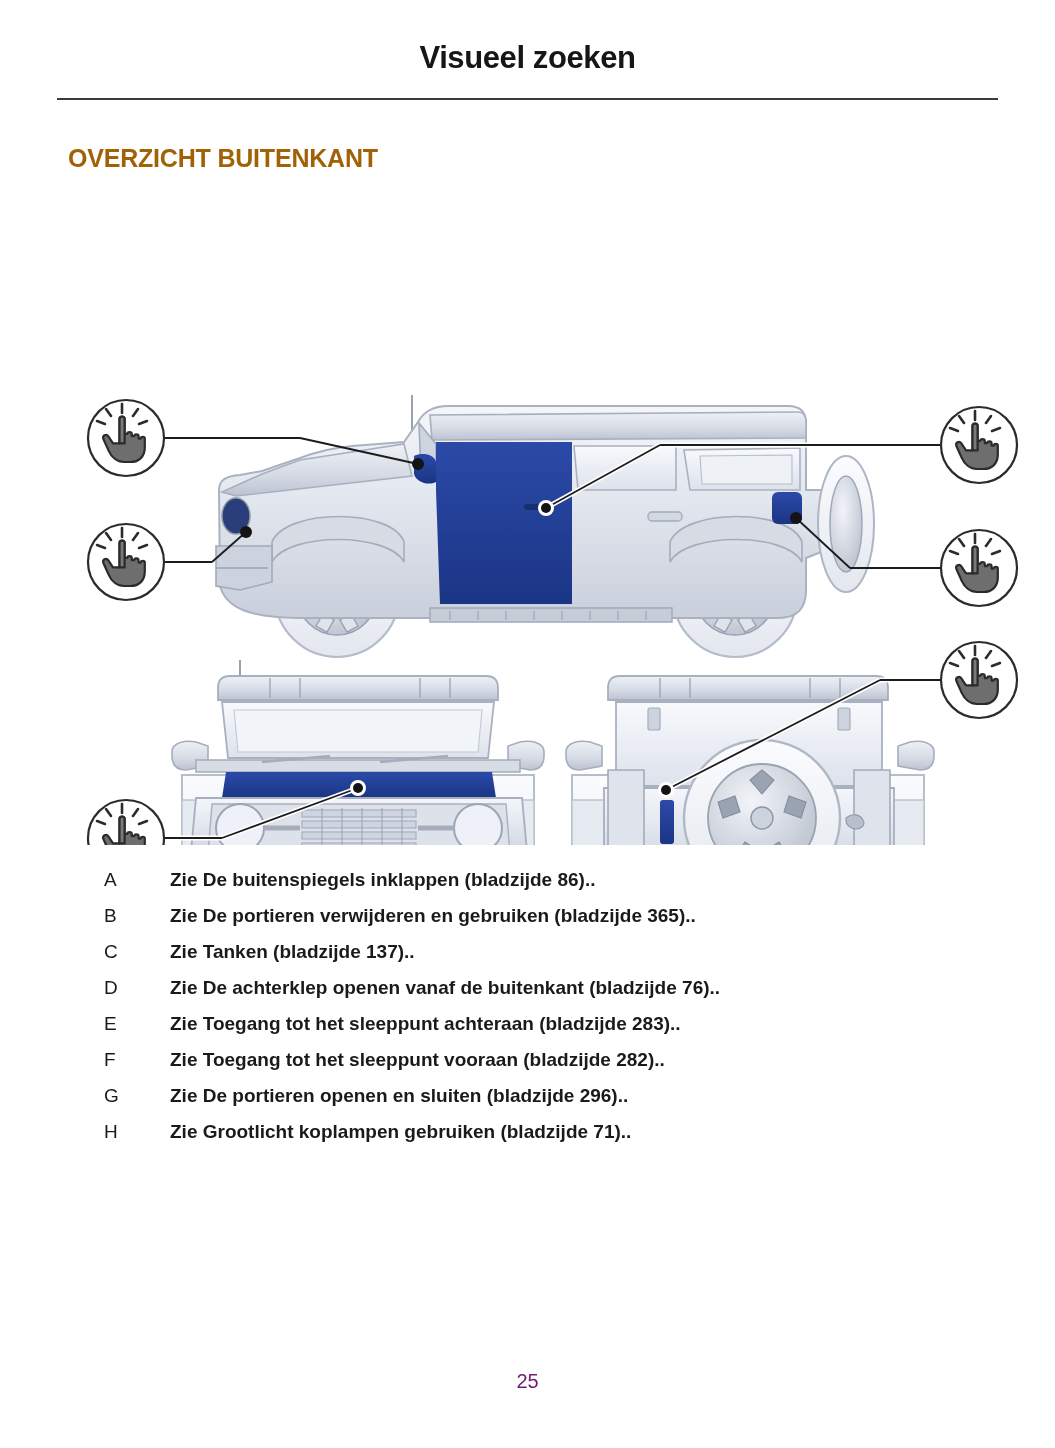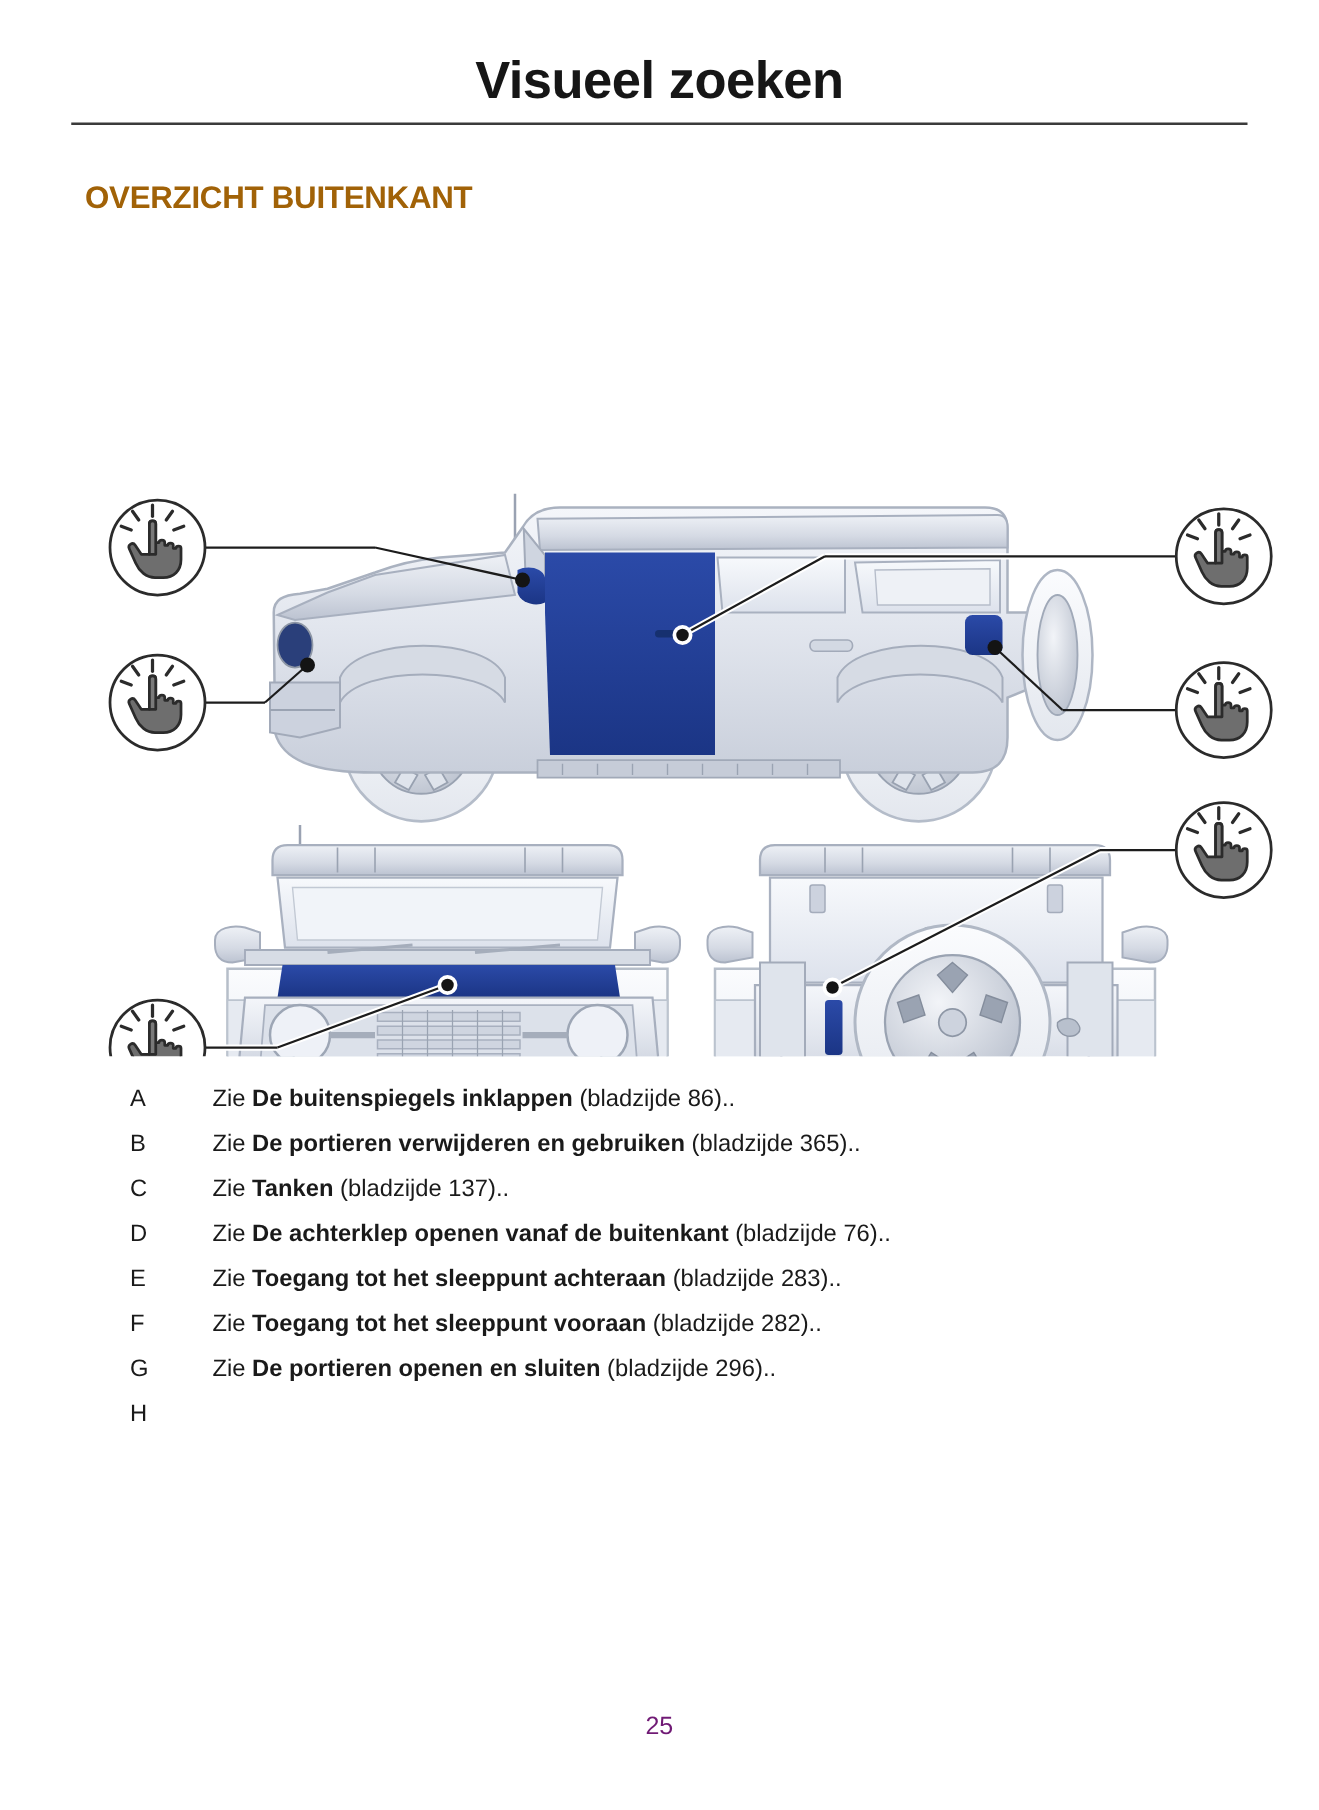--- a/index.html
+++ b/index.html
@@ -18,21 +18,21 @@
 
   
   .page-header {
     position: absolute;
     left: 57px;
     top: 40px;
     width: 941px;
     text-align: center;
   }
   .page-header .title {
-    font-size: 42px;
+    font-size: 31px;
     font-weight: 700;
     letter-spacing: -0.4px;
     color: #161616;
   }
   .header-rule {
     position: absolute;
     left: 57px;
     top: 98px;
     width: 941px;
     height: 2px;
@@ -84,21 +84,21 @@
     color: #1a1a1a;
   }
   .legend-text {
     position: absolute;
     left: 170px;
     top: 0;
     white-space: nowrap;
   }
   .legend-text .lead,
   .legend-text .tail {
-    font-weight: 400;
+    font-weight: 700;
   }
   .legend-text .ref {
     font-weight: 700;
   }
 
   
   .page-number {
     position: absolute;
     left: 0;
     top: 1370px;
@@ -568,17 +568,18 @@
     <span class="legend-text"><span class="lead">Zie </span><span class="ref">Toegang tot het sleeppunt vooraan</span><span class="tail"> (bladzijde 282)..</span></span>
   </div>
 
   <div class="legend-row">
     <span class="legend-letter">G</span>
     <span class="legend-text"><span class="lead">Zie </span><span class="ref">De portieren openen en sluiten</span><span class="tail"> (bladzijde 296)..</span></span>
   </div>
 
   <div class="legend-row">
     <span class="legend-letter">H</span>
+    <span class="legend-text"><span class="lead">Zie </span><span class="ref">Grootlicht koplampen gebruiken</span><span class="tail"> (bladzijde 71)..</span></span>
   </div>
 
 </div>
 
 <div class="page-number">25</div>
 
 </body></html>

